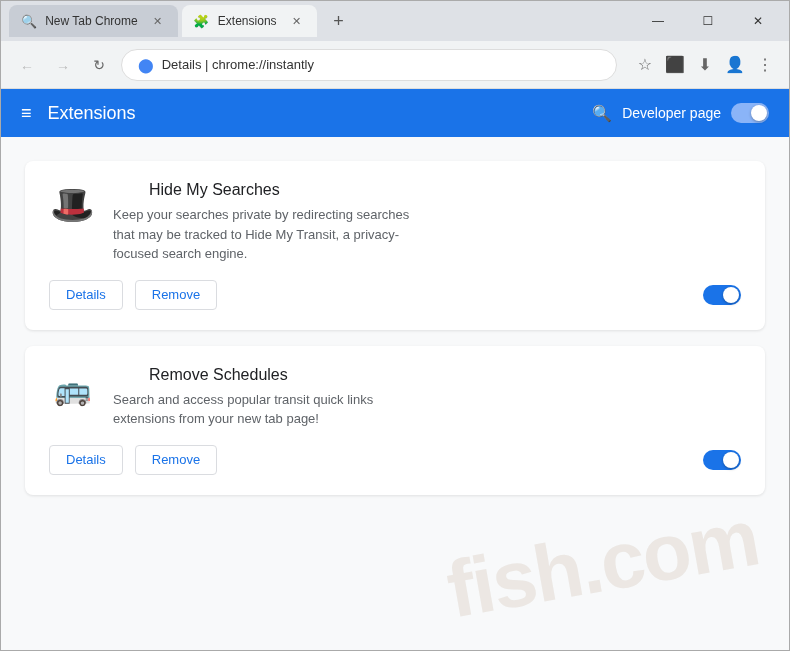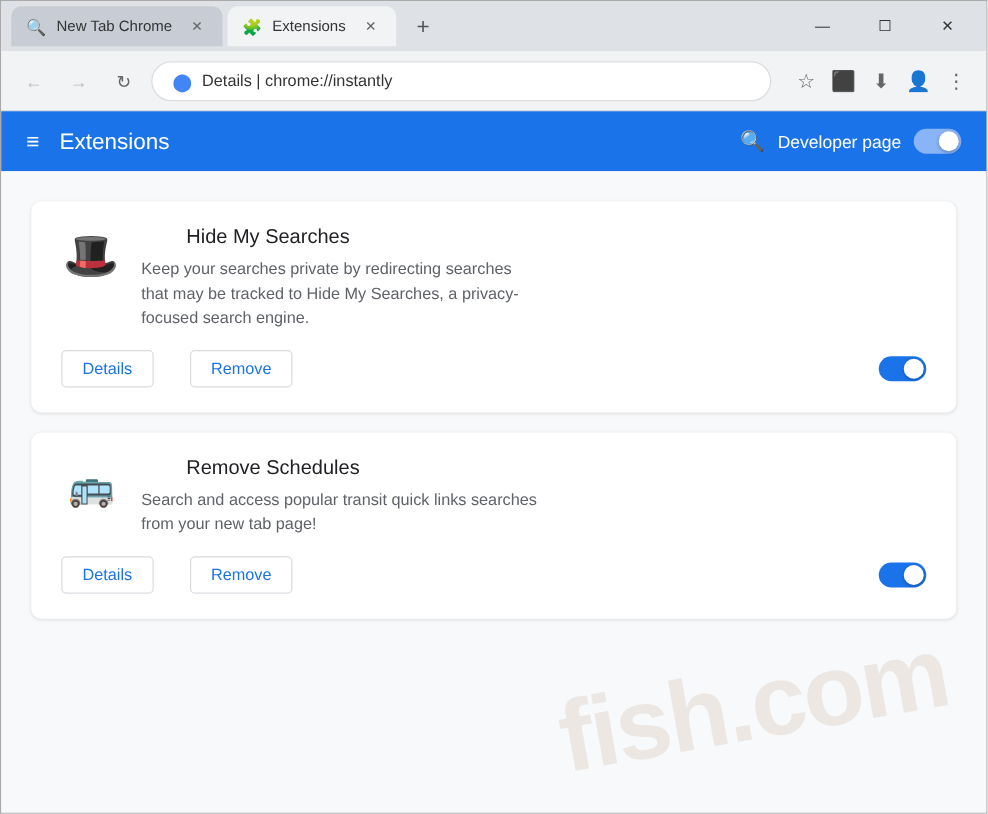--- a/index.html
+++ b/index.html
@@ -45,21 +45,21 @@
     
     .watermark { position: absolute; bottom: 40px; right: 30px; font-size: 80px; font-weight: bold; color: rgba(200, 180, 160, 0.25); transform: rotate(-10deg); pointer-events: none; font-family: Arial, sans-serif; letter-spacing: -2px; }
 
     
     .ext-card { background: white; border-radius: 8px; padding: 20px 24px; margin-bottom: 16px; box-shadow: 0 1px 3px rgba(0,0,0,0.1); position: relative; z-index: 1; }
     .ext-card-header { display: flex; align-items: flex-start; gap: 16px; margin-bottom: 16px; }
     .ext-icon { width: 48px; height: 48px; display: flex; align-items: center; justify-content: center; font-size: 32px; flex-shrink: 0; }
     .ext-info { flex: 1; }
     .ext-name { font-size: 16px; font-weight: 500; color: #202124; margin-bottom: 6px; margin-left: 36px; }
     .ext-desc { font-size: 13px; color: #5f6368; line-height: 1.5; max-width: 320px; }
-    .ext-actions { display: flex; align-items: center; gap: 29px; margin-top: 8px; }
+    .ext-actions { display: flex; align-items: center; gap: 12px; margin-top: 8px; }
     .ext-btn { height: 30px; padding: 0 16px; border: 1px solid #dadce0; border-radius: 4px; background: white; font-size: 13px; color: #1a73e8; cursor: pointer; font-weight: 500; }
     .toggle-blue { width: 38px; height: 20px; background: #1a73e8; border-radius: 10px; position: relative; cursor: pointer; margin-left: auto; }
     .toggle-blue .knob { width: 16px; height: 16px; background: white; border-radius: 50%; position: absolute; top: 2px; right: 2px; box-shadow: 0 1px 3px rgba(0,0,0,0.3); }
   </style>
 </head>
 <body>
 
 <div class="browser-window">
 
   <div class="title-bar">
@@ -114,38 +114,38 @@
 
   <div class="ext-content">
 
     <div class="watermark">fish.com</div>
 
     <div class="ext-card">
       <div class="ext-card-header">
         <div class="ext-icon" style="font-size:36px;">🎩</div>
         <div class="ext-info">
           <div class="ext-name">Hide My Searches</div>
-          <div class="ext-desc">Keep your searches private by redirecting searches that may be tracked to Hide My Searches, a privacy-focused search engine.</div>
+          <div class="ext-desc">Keep your searches private by redirecting searches that may be tracked to Hide My Transit, a privacy-focused search engine.</div>
         </div>
       </div>
       <div class="ext-actions">
         <button class="ext-btn">Details</button>
         <button class="ext-btn">Remove</button>
         <div class="toggle-blue">
           <div class="knob"></div>
         </div>
       </div>
     </div>
 
     <div class="ext-card">
       <div class="ext-card-header">
         <div class="ext-icon" style="font-size:30px;">🚌</div>
         <div class="ext-info">
           <div class="ext-name">Remove Schedules</div>
-          <div class="ext-desc">Search and access popular transit quick links searches from your new tab page!</div>
+          <div class="ext-desc">Search and access popular transit quick links extensions from your new tab page!</div>
         </div>
       </div>
       <div class="ext-actions">
         <button class="ext-btn">Details</button>
         <button class="ext-btn">Remove</button>
         <div class="toggle-blue">
           <div class="knob"></div>
         </div>
       </div>
     </div>

